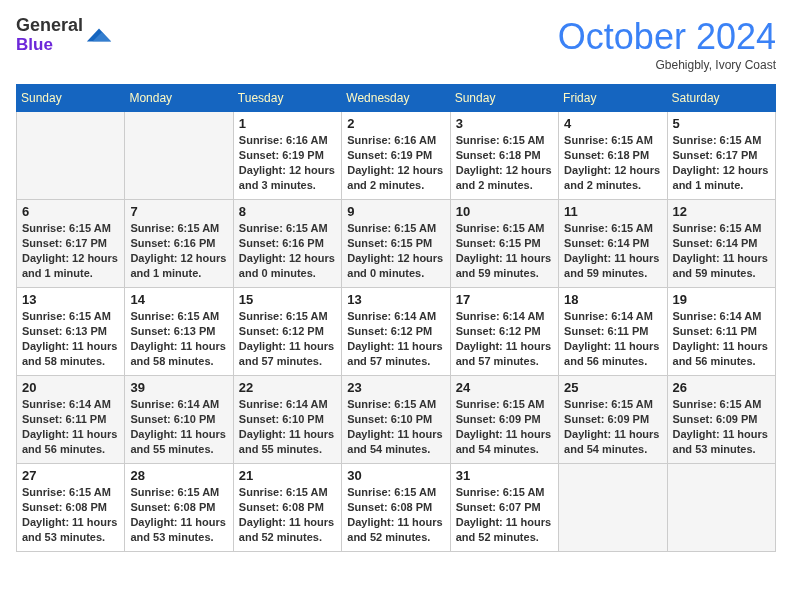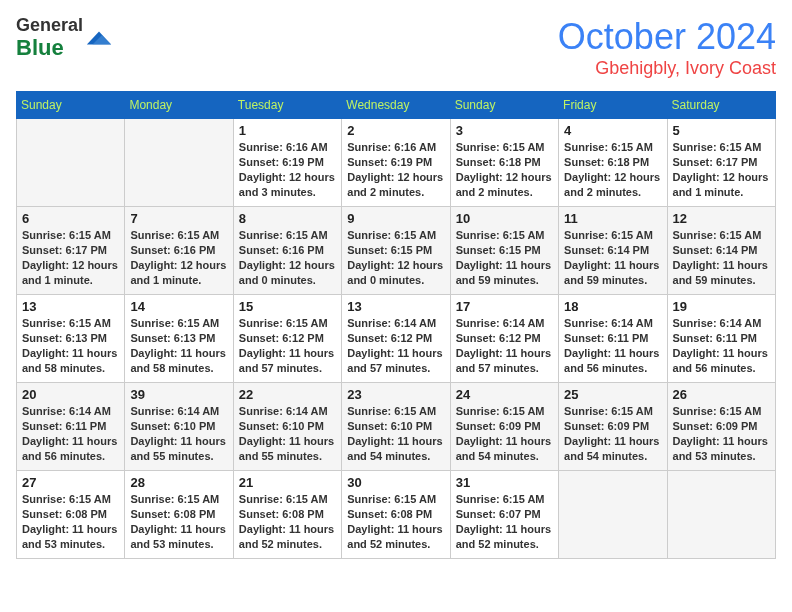--- a/index.html
+++ b/index.html
@@ -27,31 +27,31 @@
     }
     .title-block {
       text-align: right;
     }
     .month-title {
       font-size: 36px;
       font-weight: 300;
       color: #3b82f6;
     }
     .location {
-      font-size: 18px;
-      color: #ef4444;
+      font-size: 12px;
+      color: #404040;
     }
     .calendar {
       width: 100%;
       border-collapse: collapse;
       font-size: 11px;
     }
     .calendar thead th {
       background: #1565c0;
-      color: #bef264;
+      color: #fef9c3;
       padding: 6px 4px;
       text-align: left;
       font-size: 12px;
       font-weight: normal;
       border: 1px solid #1565c0;
     }
     .calendar tbody td {
       border: 1px solid #ccc;
       vertical-align: top;
       padding: 4px 5px;
@@ -78,21 +78,21 @@
   </style>
 </head>
 <body>
 
 <div class="header">
   <div class="logo">
     <div>
       <div style="display:flex;align-items:center;">
         <div>
           <div style="font-size:18px;font-weight:bold;color:#333;line-height:1.1;">General</div>
-          <div style="font-size:22px;font-weight:bold;color:#15803d;line-height:1.1;">Blue</div>
+          <div style="font-size:17px;font-weight:bold;color:#6d28d9;line-height:1.1;">Blue</div>
         </div>
         <svg class="logo-icon" viewBox="0 0 30 30">
           <polygon points="2,22 15,8 28,22" fill="#1565c0"></polygon>
           <polygon points="8,22 18,12 28,22" fill="#4a90d9" opacity="0.6"></polygon>
         </svg>
       </div>
     </div>
   </div>
   <div class="title-block">
     <div class="month-title">October 2024</div>

